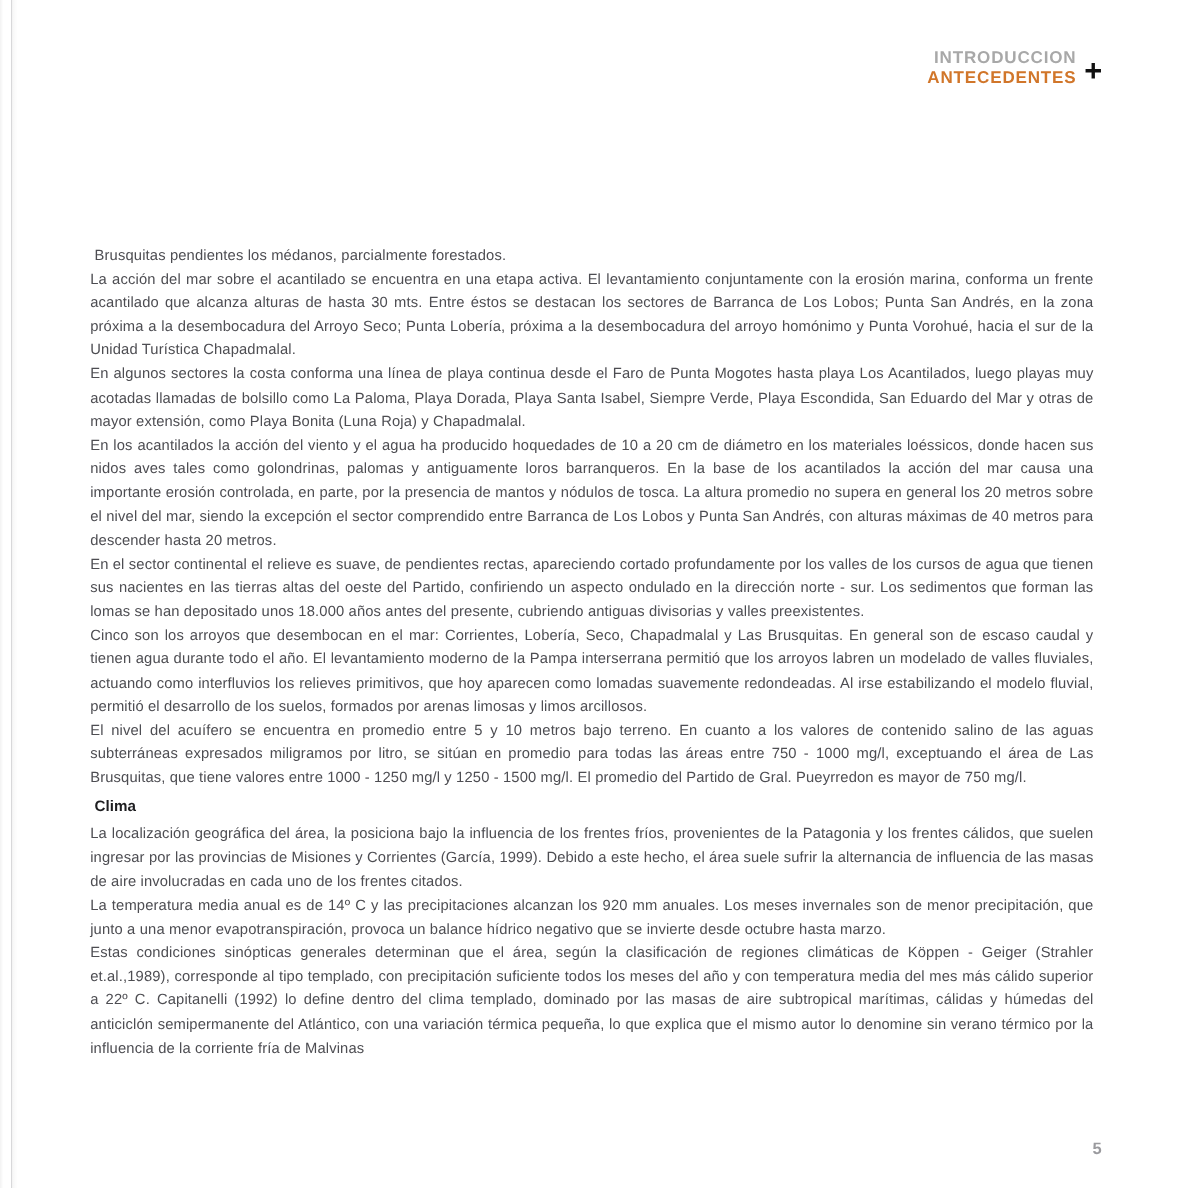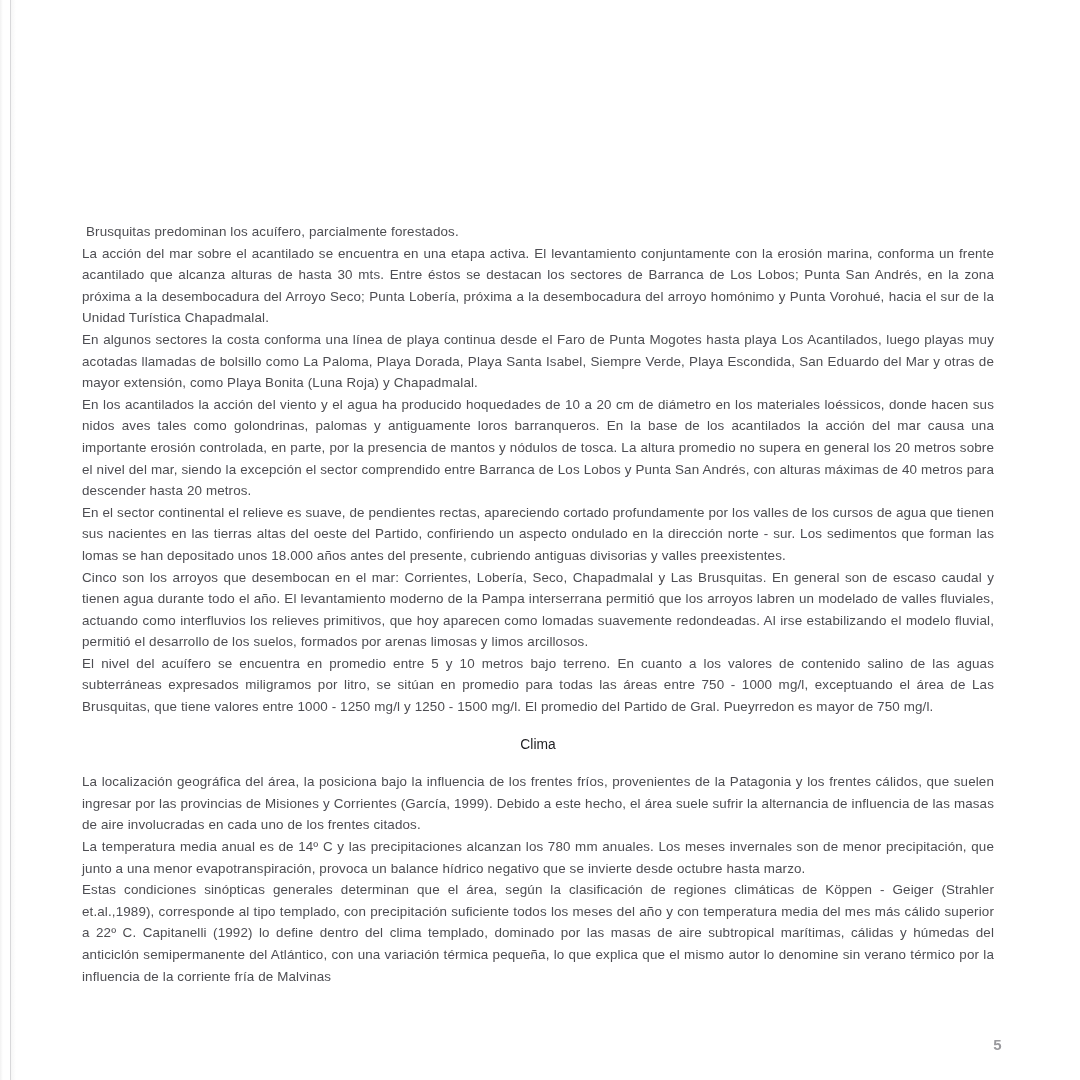--- a/index.html
+++ b/index.html
@@ -102,23 +102,23 @@
   .para.first-indent {
     text-indent: 4px;
   }
   .para.nojustify {
     text-align: left;
   }
   .section-heading {
     font-size: 13.8px;
     line-height: 21.6px;
     color: #1d1d20;
-    font-weight: 400;
-    margin: 16px;
-    text-align: center;
+    font-weight: 700;
+    margin: 4px;
+    text-align: left;
   }
 
   
   #page-number {
     position: absolute;
     right: 78px;
     bottom: 27px;
     font-size: 15px;
     font-weight: 700;
     color: #9a9a9e;
@@ -127,32 +127,39 @@
 </style>
 </head>
 <body>
 
 <div id="page">
 
   <div id="outer-edge"></div>
   <div id="spine"></div>
   <div id="spine-shadow"></div>
 
+  <div id="running-header">
+    <div id="header-words">
+      <div id="header-line-1">INTRODUCCION</div>
+      <div id="header-line-2">ANTECEDENTES</div>
+    </div>
+    <div id="header-plus">+</div>
+  </div>
 
   <div id="content">
-    <p class="para first-indent nojustify">Brusquitas predominan los acuífero, parcialmente forestados.</p>
+    <p class="para first-indent nojustify">Brusquitas pendientes los médanos, parcialmente forestados.</p>
     <p class="para">La acción del mar sobre el acantilado se encuentra en una etapa activa. El levantamiento conjuntamente con la erosión marina, conforma un frente acantilado que alcanza alturas de hasta 30 mts. Entre éstos se destacan los sectores de Barranca de Los Lobos; Punta San Andrés, en la zona próxima a la desembocadura del Arroyo Seco; Punta Lobería, próxima a la desembocadura del arroyo homónimo y Punta Vorohué, hacia el sur de la Unidad Turística Chapadmalal.</p>
     <p class="para">En algunos sectores la costa conforma una línea de playa continua desde el Faro de Punta Mogotes hasta playa Los Acantilados, luego playas muy acotadas llamadas de bolsillo como La Paloma, Playa Dorada, Playa Santa Isabel, Siempre Verde, Playa Escondida, San Eduardo del Mar y otras de mayor extensión, como Playa Bonita (Luna Roja) y Chapadmalal.</p>
     <p class="para">En los acantilados la acción del viento y el agua ha producido hoquedades de 10 a 20 cm de diámetro en los materiales loéssicos, donde hacen sus nidos aves tales como golondrinas, palomas y antiguamente loros barranqueros. En la base de los acantilados la acción del mar causa una importante erosión controlada, en parte, por la presencia de mantos y nódulos de tosca. La altura promedio no supera en general los 20 metros sobre el nivel del mar, siendo la excepción el sector comprendido entre Barranca de Los Lobos y Punta San Andrés, con alturas máximas de 40 metros para descender hasta 20 metros.</p>
     <p class="para">En el sector continental el relieve es suave, de pendientes rectas, apareciendo cortado profundamente por los valles de los cursos de agua que tienen sus nacientes en las tierras altas del oeste del Partido, confiriendo un aspecto ondulado en la dirección norte - sur. Los sedimentos que forman las lomas se han depositado unos 18.000 años antes del presente, cubriendo antiguas divisorias y valles preexistentes.</p>
     <p class="para">Cinco son los arroyos que desembocan en el mar: Corrientes, Lobería, Seco, Chapadmalal y Las Brusquitas. En general son de escaso caudal y tienen agua durante todo el año. El levantamiento moderno de la Pampa interserrana permitió que los arroyos labren un modelado de valles fluviales, actuando como interfluvios los relieves primitivos, que hoy aparecen como lomadas suavemente redondeadas. Al irse estabilizando el modelo fluvial, permitió el desarrollo de los suelos, formados por arenas limosas y limos arcillosos.</p>
     <p class="para">El nivel del acuífero se encuentra en promedio entre 5 y 10 metros bajo terreno. En cuanto a los valores de contenido salino de las aguas subterráneas expresados miligramos por litro, se sitúan en promedio para todas las áreas entre 750 - 1000 mg/l, exceptuando el área de Las Brusquitas, que tiene valores entre 1000 - 1250 mg/l y 1250 - 1500 mg/l. El promedio del Partido de Gral. Pueyrredon es mayor de 750 mg/l.</p>
 
     <h2 class="section-heading">Clima</h2>
 
     <p class="para">La localización geográfica del área, la posiciona bajo la influencia de los frentes fríos, provenientes de la Patagonia y los frentes cálidos, que suelen ingresar por las provincias de Misiones y Corrientes (García, 1999). Debido a este hecho, el área suele sufrir la alternancia de influencia de las masas de aire involucradas en cada uno de los frentes citados.</p>
-    <p class="para">La temperatura media anual es de 14º C y las precipitaciones alcanzan los 780 mm anuales. Los meses invernales son de menor precipitación, que junto a una menor evapotranspiración, provoca un balance hídrico negativo que se invierte desde octubre hasta marzo.</p>
+    <p class="para">La temperatura media anual es de 14º C y las precipitaciones alcanzan los 920 mm anuales. Los meses invernales son de menor precipitación, que junto a una menor evapotranspiración, provoca un balance hídrico negativo que se invierte desde octubre hasta marzo.</p>
     <p class="para">Estas condiciones sinópticas generales determinan que el área, según la clasificación de regiones climáticas de Köppen - Geiger (Strahler et.al.,1989), corresponde al tipo templado, con precipitación suficiente todos los meses del año y con temperatura media del mes más cálido superior a 22º C. Capitanelli (1992) lo define dentro del clima templado, dominado por las masas de aire subtropical marítimas, cálidas y húmedas del anticiclón semipermanente del Atlántico, con una variación térmica pequeña, lo que explica que el mismo autor lo denomine sin verano térmico por la influencia de la corriente fría de Malvinas</p>
   </div>
 
   <div id="page-number">5</div>
 
 </div>
 
 </body></html>

